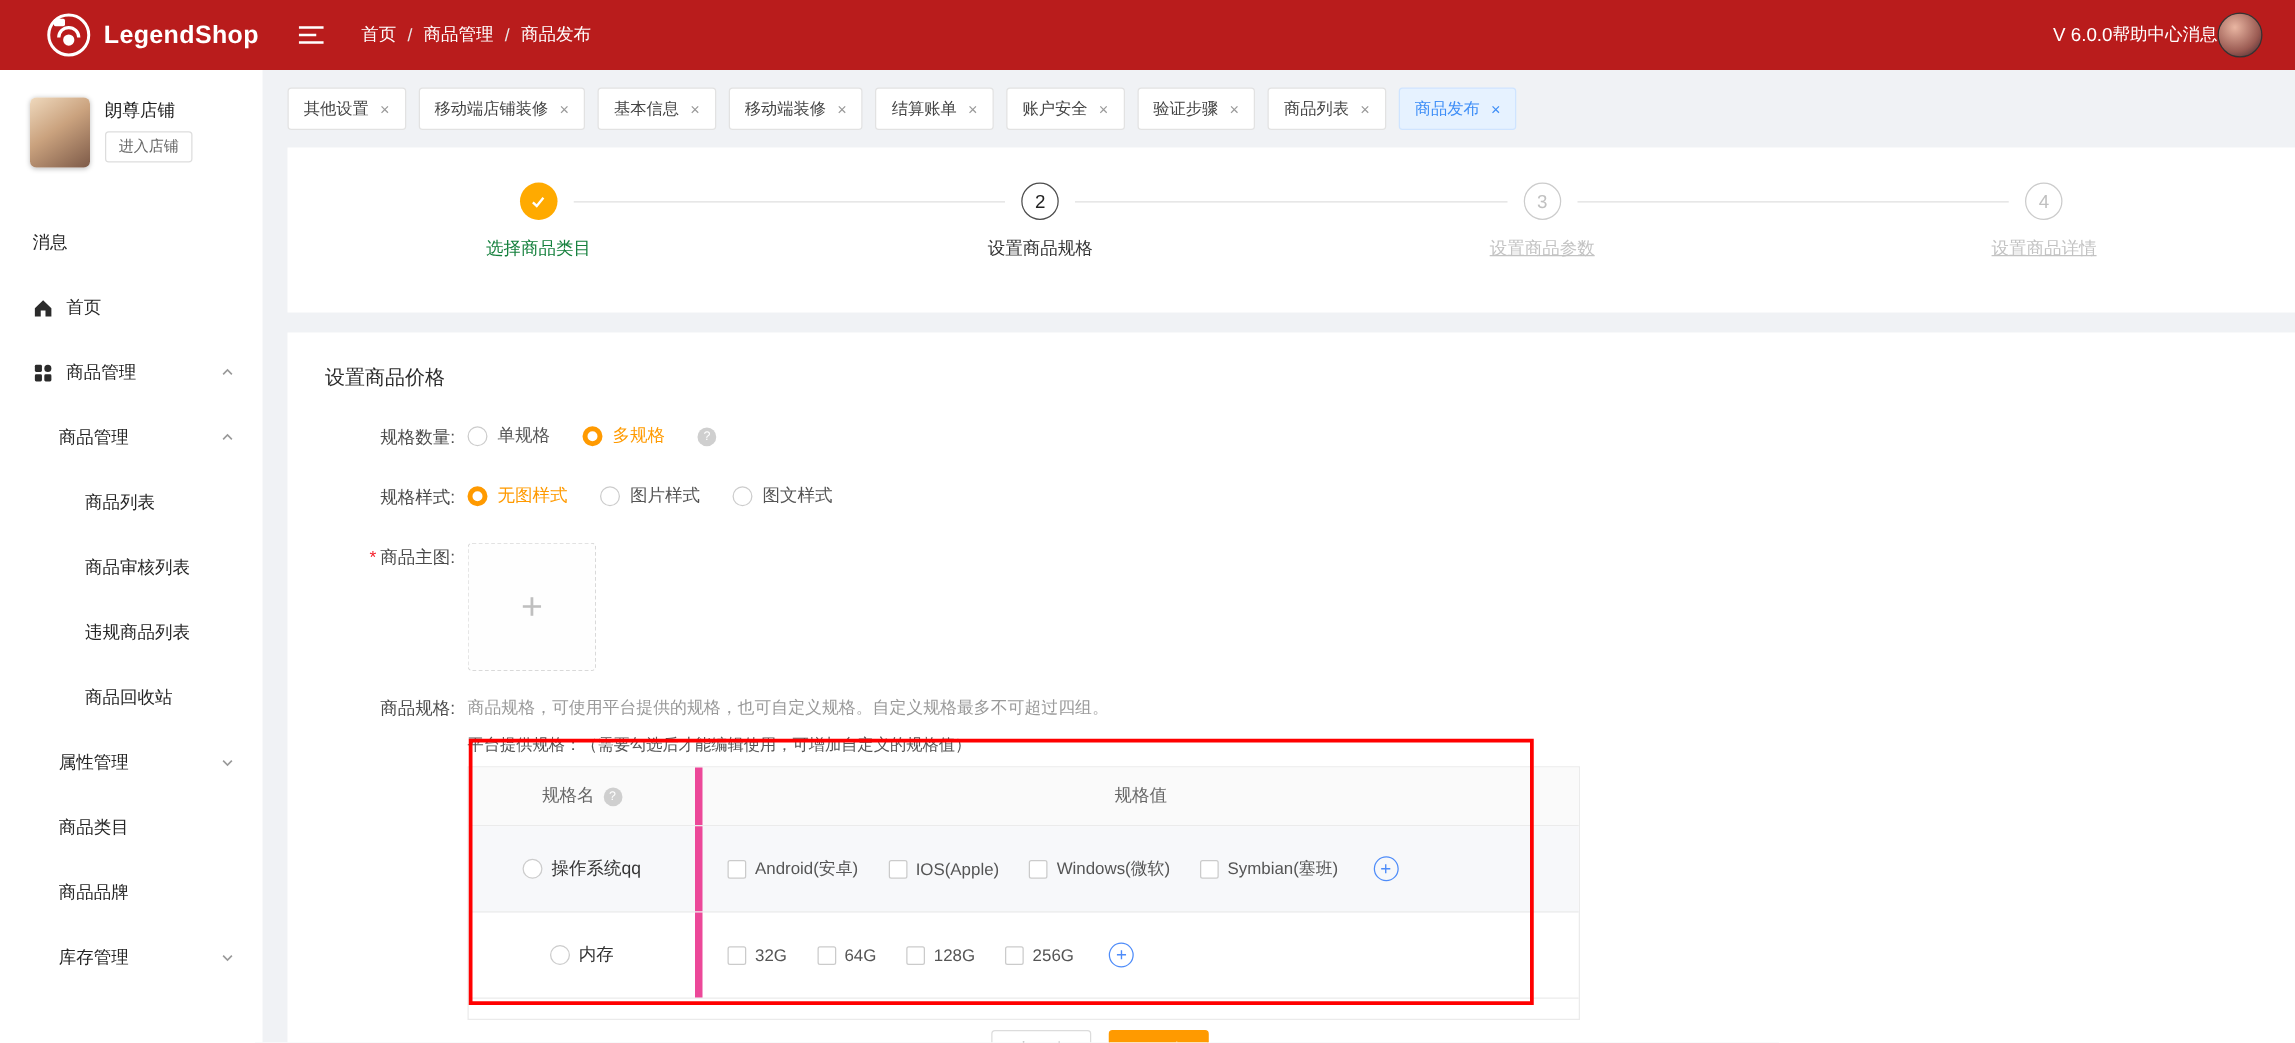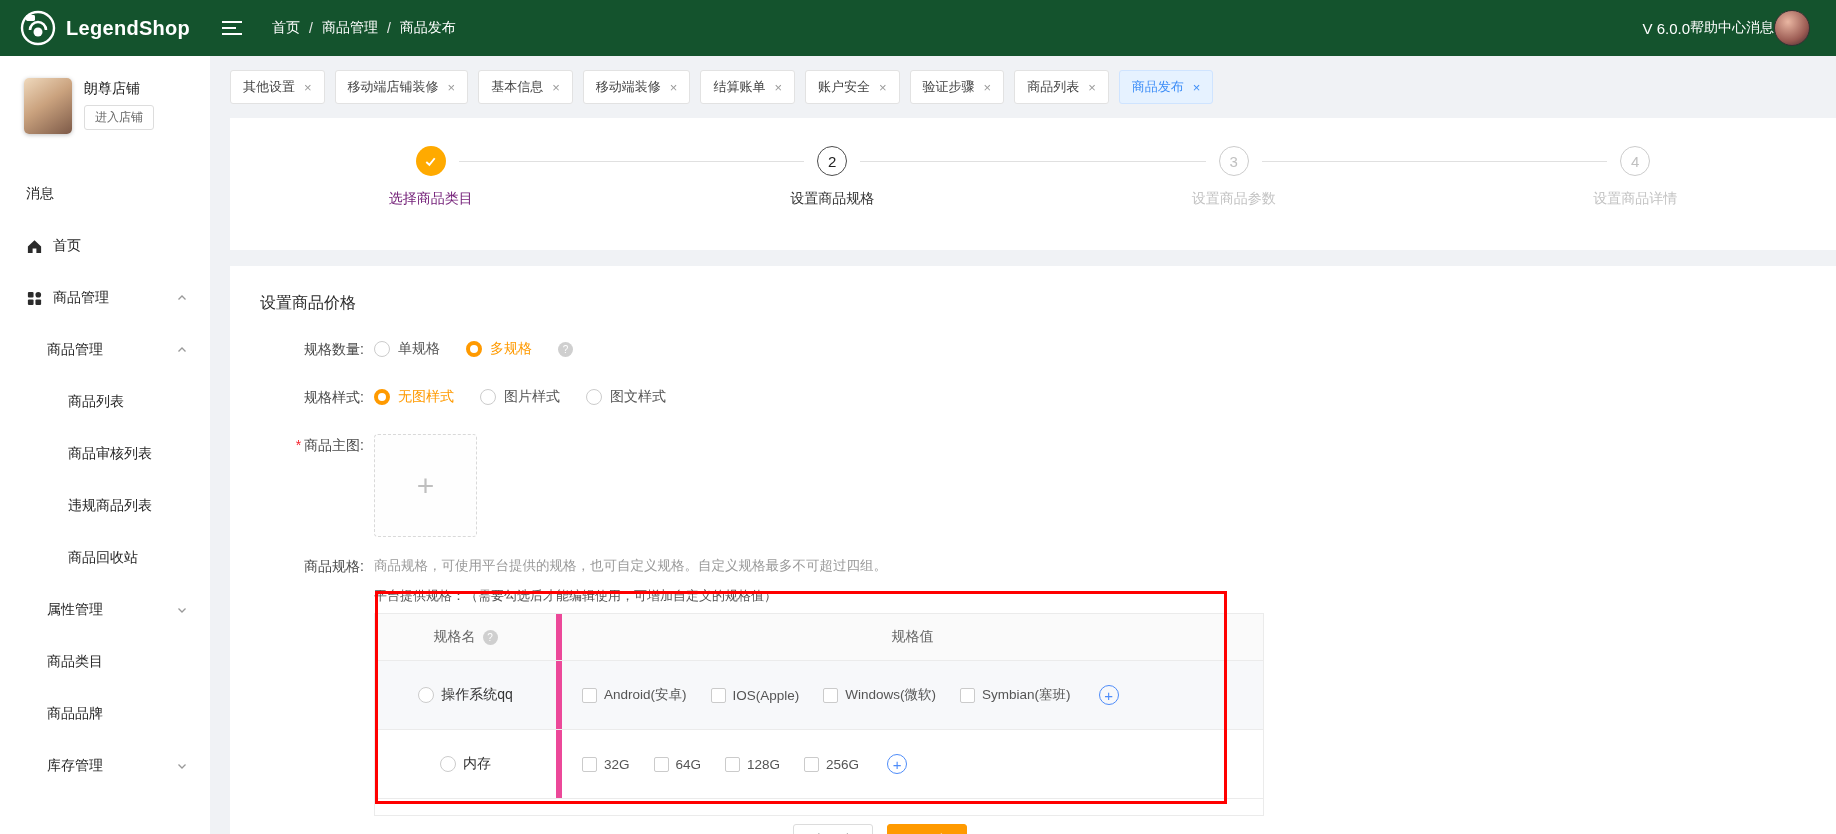--- a/index.html
+++ b/index.html
@@ -1,20 +1,20 @@
 <!DOCTYPE html>
 <html><head>
 <meta charset="utf-8">
 <style>
   * { margin:0; padding:0; box-sizing:border-box; }
   html,body { width:1836px; height:834px; overflow:hidden; }
   body { font-family:"Liberation Sans","DejaVu Sans",sans-serif; background:#f0f2f5; color:#333; font-size:14px; }
 
   
-  .topbar { height:56px; background:#14532d; color:#fff; display:flex; align-items:center; padding:0 26px 0 20px; }
+  .topbar { height:56px; background:#b91c1c; color:#fff; display:flex; align-items:center; padding:0 26px 0 37px; }
   .logo { display:flex; align-items:center; gap:10px; width:186px; flex:0 0 auto; }
   .logo-mark { width:36px; height:36px; flex:0 0 36px; }
   .brand { font-size:20px; font-weight:700; letter-spacing:.3px; white-space:nowrap; }
   .hamburger { margin-left:16px; cursor:pointer; display:flex; align-items:center; }
   .crumbs { margin-left:30px; display:flex; align-items:center; gap:9px; font-size:14px; }
   .crumb { color:#fff; cursor:pointer; white-space:nowrap; }
   .crumb-sep { color:#e8e8e8; }
   .top-right { margin-left:auto; display:flex; align-items:center; }
   .version { font-size:15px; }
   .top-link { cursor:pointer; font-size:14px; }
@@ -53,23 +53,23 @@
   .stepper-card { margin-top:14px; background:#fff; height:132px; }
   .steps { display:flex; padding-top:28px; }
   .step { flex:1; position:relative; display:flex; flex-direction:column; align-items:center; }
   .step::before { content:''; position:absolute; top:15px; left:calc(-50% + 28px); right:calc(50% + 28px); height:1px; background:#e0e0e0; }
   .step:first-child::before { display:none; }
   .circle { width:30px; height:30px; border-radius:50%; display:flex; align-items:center; justify-content:center; font-size:15px; background:#fff; }
   .step.done .circle { background:#ffaa00; }
   .step.current .circle { border:1px solid #4d4d4d; color:#222; }
   .step.pending .circle { border:1px solid #ccc; color:#c0c0c0; }
   .step-label { margin-top:14px; font-size:14px; }
-  .step.done .step-label { color:#701a75; }
+  .step.done .step-label { color:#15803d; }
   .step.current .step-label { color:#333; }
-  .step.pending .step-label { color:#c3c3c3; }
+  .step.pending .step-label { color:#c3c3c3;text-decoration:underline; }
 
   
   .form-card { margin-top:16px; background:#fff; height:660px; padding:26px 0 0 30px; position:relative; }
   .card-title { font-size:16px; font-weight:500; color:#2b2b2b; line-height:22px; }
   .frow { display:flex; align-items:center; }
   .frow.top { align-items:flex-start; }
   .flabel { width:104px; flex:0 0 104px; text-align:right; color:#4a4a4a; line-height:22px; }
   .fctrl { margin-left:10px; display:flex; align-items:center; }
   .req::before { content:'*'; color:#f5222d; margin-right:3px; }
 

